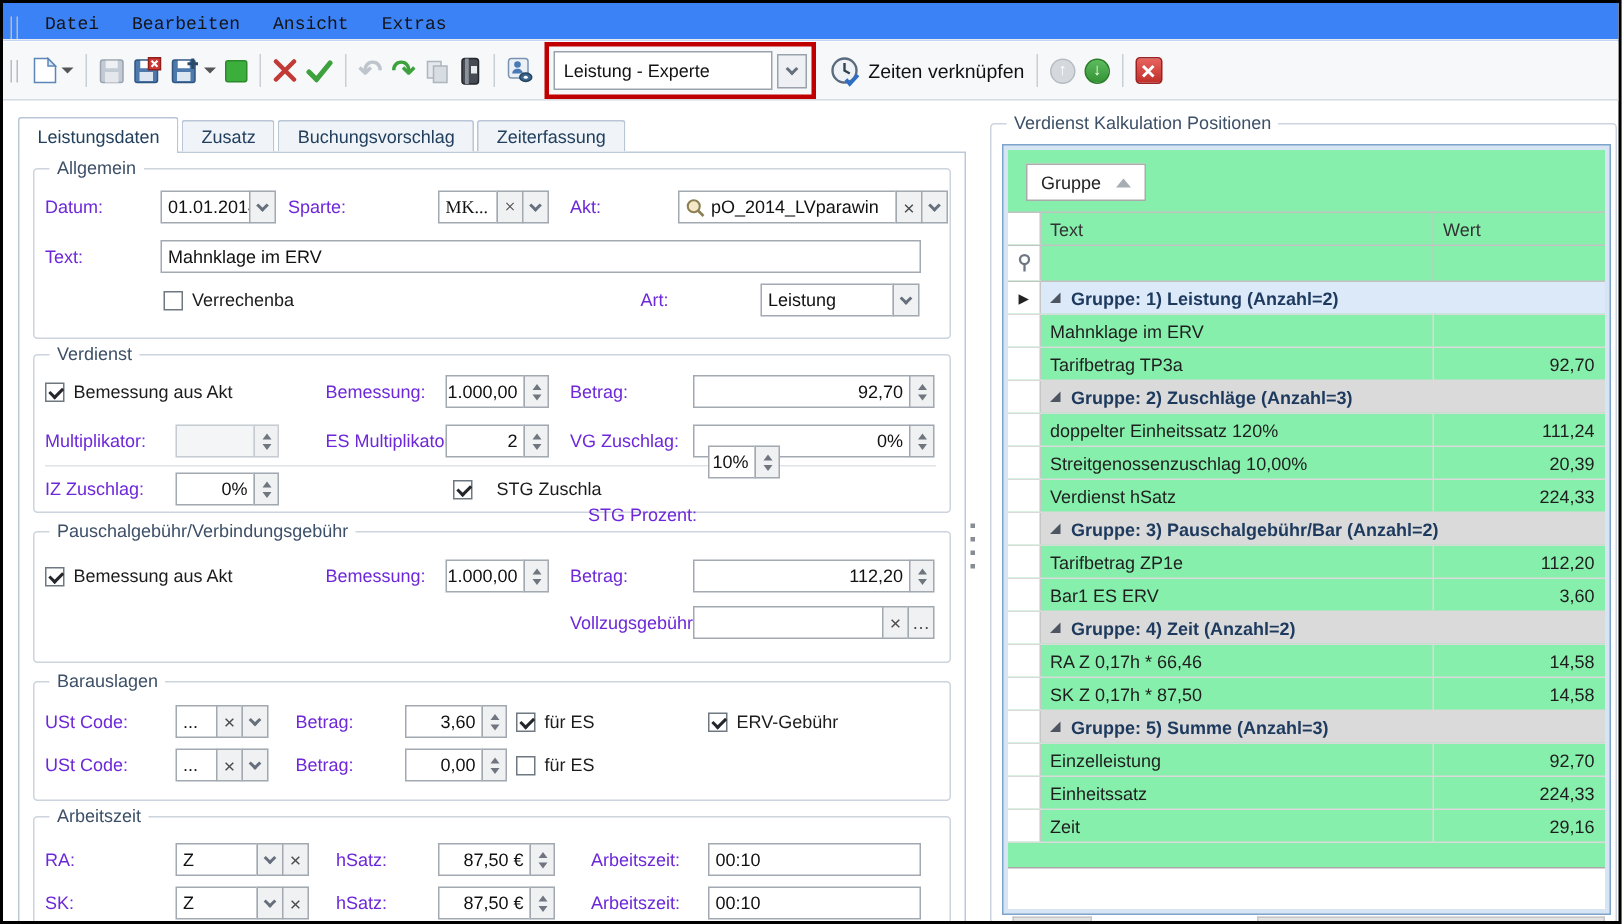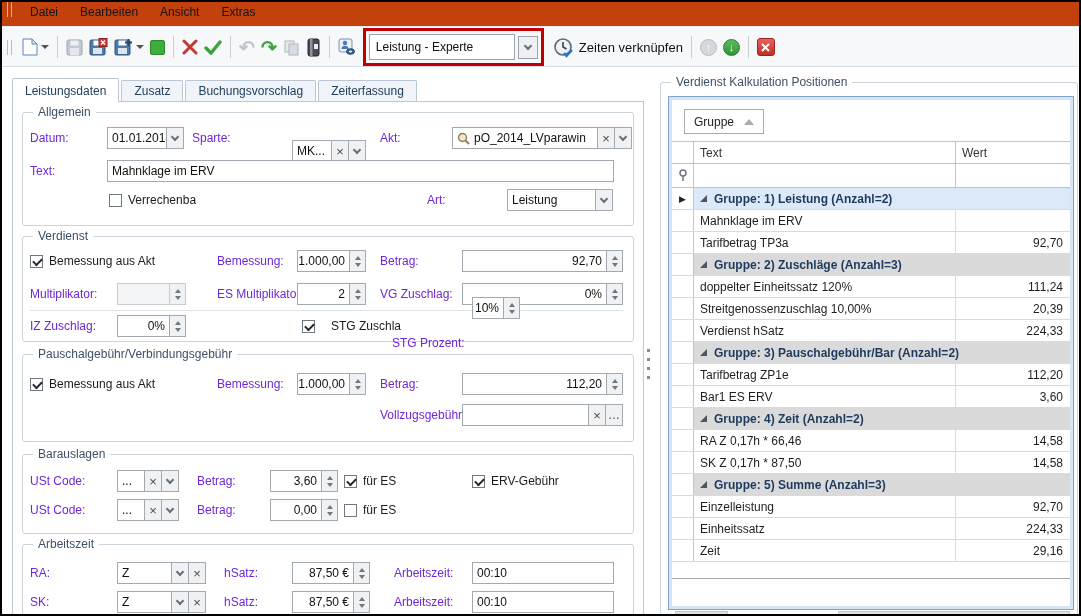--- a/index.html
+++ b/index.html
@@ -1,22 +1,22 @@
 <!DOCTYPE html>
 <html><head>
 <meta charset="utf-8">
 <style>
   * { margin:0; padding:0; box-sizing:border-box; }
   body { background:#888; font-family:"Liberation Sans", sans-serif; }
   #window { position:relative; width:1081px; height:616px; background:#fff;
             border:2px solid #000; overflow:hidden; }
 
   
-  .menubar { position:absolute; left:0; top:0; right:0; height:25px; background:#c2410c;
-             border-bottom:1px solid #e7eaee; display:flex; align-items:flex-start; }
+  .menubar { position:absolute; left:0; top:0; right:0; height:25px; background:#3b82f6;
+             border-bottom:1px solid #e7eaee; display:flex; align-items:flex-end;font-family:Liberation Mono, monospace; }
   .gripv { width:5px; height:15px; border-left:1px solid #b6bcc4; border-right:1px solid #b6bcc4; margin:0 7px 0 5px; flex:none; }
   .menu-item { font-size:12px; color:#141414; padding:3px 11px; cursor:default; }
   .toolbar { position:absolute; left:0; top:26px; right:0; height:39px; background:#f7f8fa;
              border-bottom:1px solid #d6dce3; display:flex; align-items:center; }
   .tbtn { display:flex; align-items:center; justify-content:center; height:26px; padding:0 3px; flex:none; }
   .sep { width:1px; height:22px; background:#c9cfd6; margin:0 5px; flex:none; }
   .dd-arrow { width:0; height:0; border-left:4px solid transparent; border-right:4px solid transparent;
               border-top:4px solid #555; margin-left:3px; }
   .glyph { font-size:19px; font-weight:bold; line-height:1; }
   .circle-btn { width:17px; height:17px; border-radius:50%; display:flex; align-items:center; justify-content:center;
@@ -69,21 +69,21 @@
   .cb.on .box::after { content:''; position:absolute; left:2px; top:2px; width:7px; height:4px;
                        border-left:2px solid #23272b; border-bottom:2px solid #23272b; transform:rotate(-45deg); }
   .hline { position:absolute; height:1px; background:#dfe3e8; }
 
   .splitter { position:absolute; left:645px; top:347px; display:flex; flex-direction:column; gap:6px; }
   .splitter i { width:3px; height:3px; background:#888d94; }
 
   
   .gridwrap { position:absolute; left:666px; top:94px; width:406px; height:514px;
               border:1px solid #7ea4cc; background:#d6e4f3; padding:3px; }
-  .gridin { background:#ffffff; width:100%; height:100%; display:flex; flex-direction:column; overflow:hidden; }
+  .gridin { background:#86efac; width:100%; height:100%; display:flex; flex-direction:column; overflow:hidden; }
   .gpanel { height:42px; position:relative; border-bottom:1px solid #c2c2c2; flex:none; }
   .gbtn { position:absolute; left:12px; top:9px; height:25px; padding:0 9px; border:1px solid #ababab;
           background:#fff; display:flex; align-items:center; gap:10px; font-size:12px; color:#222; }
   .sort-up { width:0; height:0; border-left:5px solid transparent; border-right:5px solid transparent;
              border-bottom:6px solid #a7adb4; }
   .ghead, .gfilter, .grow { display:flex; flex:none; font-size:12px; }
   .ghead { height:22px; border-bottom:1px solid #c2c2c2; color:#333; }
   .gfilter { height:24px; border-bottom:1px solid #c2c2c2; }
   .ind { width:22px; flex:none; border-right:1px solid #c6c6c6; display:flex; align-items:center; justify-content:center;
          background:#fff; font-size:9px; color:#222; }
@@ -269,21 +269,21 @@
     <span class="legend">Allgemein</span>
   </div>
   <span class="lbl" style="left:28px;top:125px;">Datum:</span>
   <div class="grp" style="left:105px;top:125px;">
     <span class="seg val" style="width:60px;">01.01.2014</span>
     <span class="seg cbtn">
         <i></i>
       </span>
   </div>
   <span class="lbl" style="left:190px;top:125px;">Sparte:</span>
-  <div class="grp" style="left:290px;top:138px;">
+  <div class="grp" style="left:290px;top:125px;font-family:Liberation Serif, serif;">
     <span class="seg val" style="width:40px;">MK...</span>
     <span class="seg xbtn"></span>
     <span class="seg cbtn">
         <i></i>
       </span>
   </div>
   <span class="lbl" style="left:378px;top:125px;">Akt:</span>
   <div class="grp" style="left:450px;top:125px;">
     <span class="seg val" style="width:146px;gap:4px;">
       <span>

